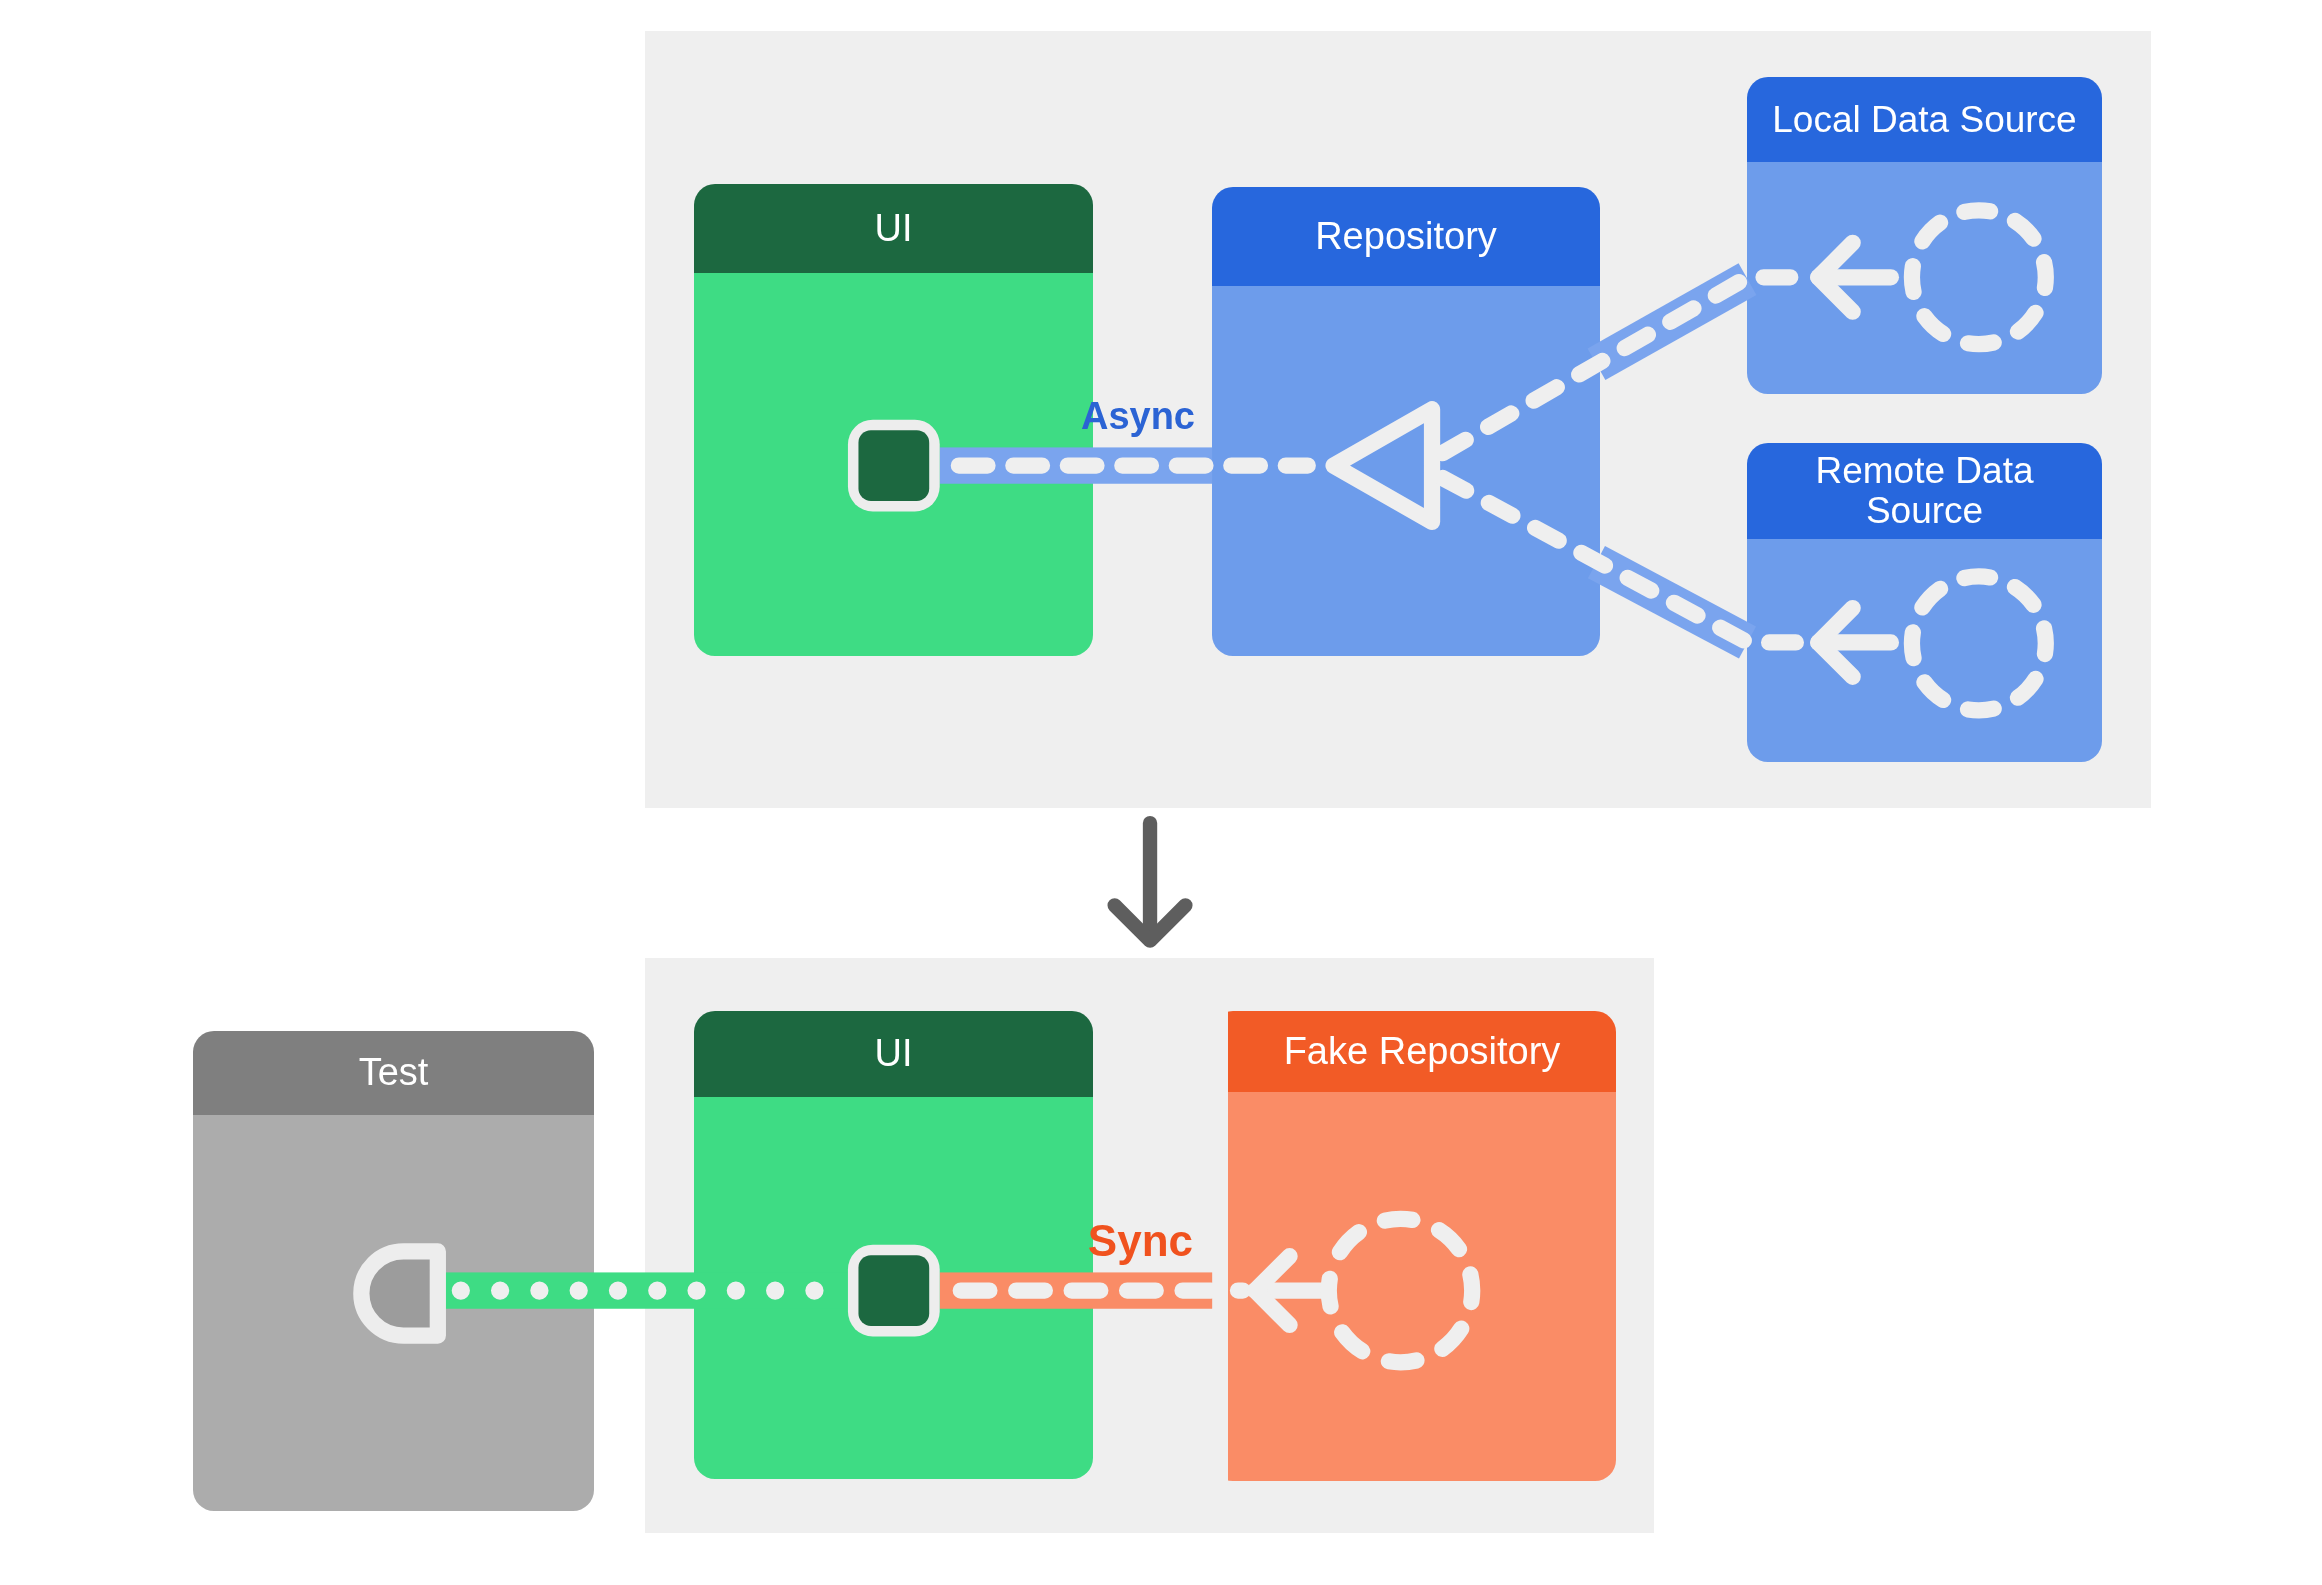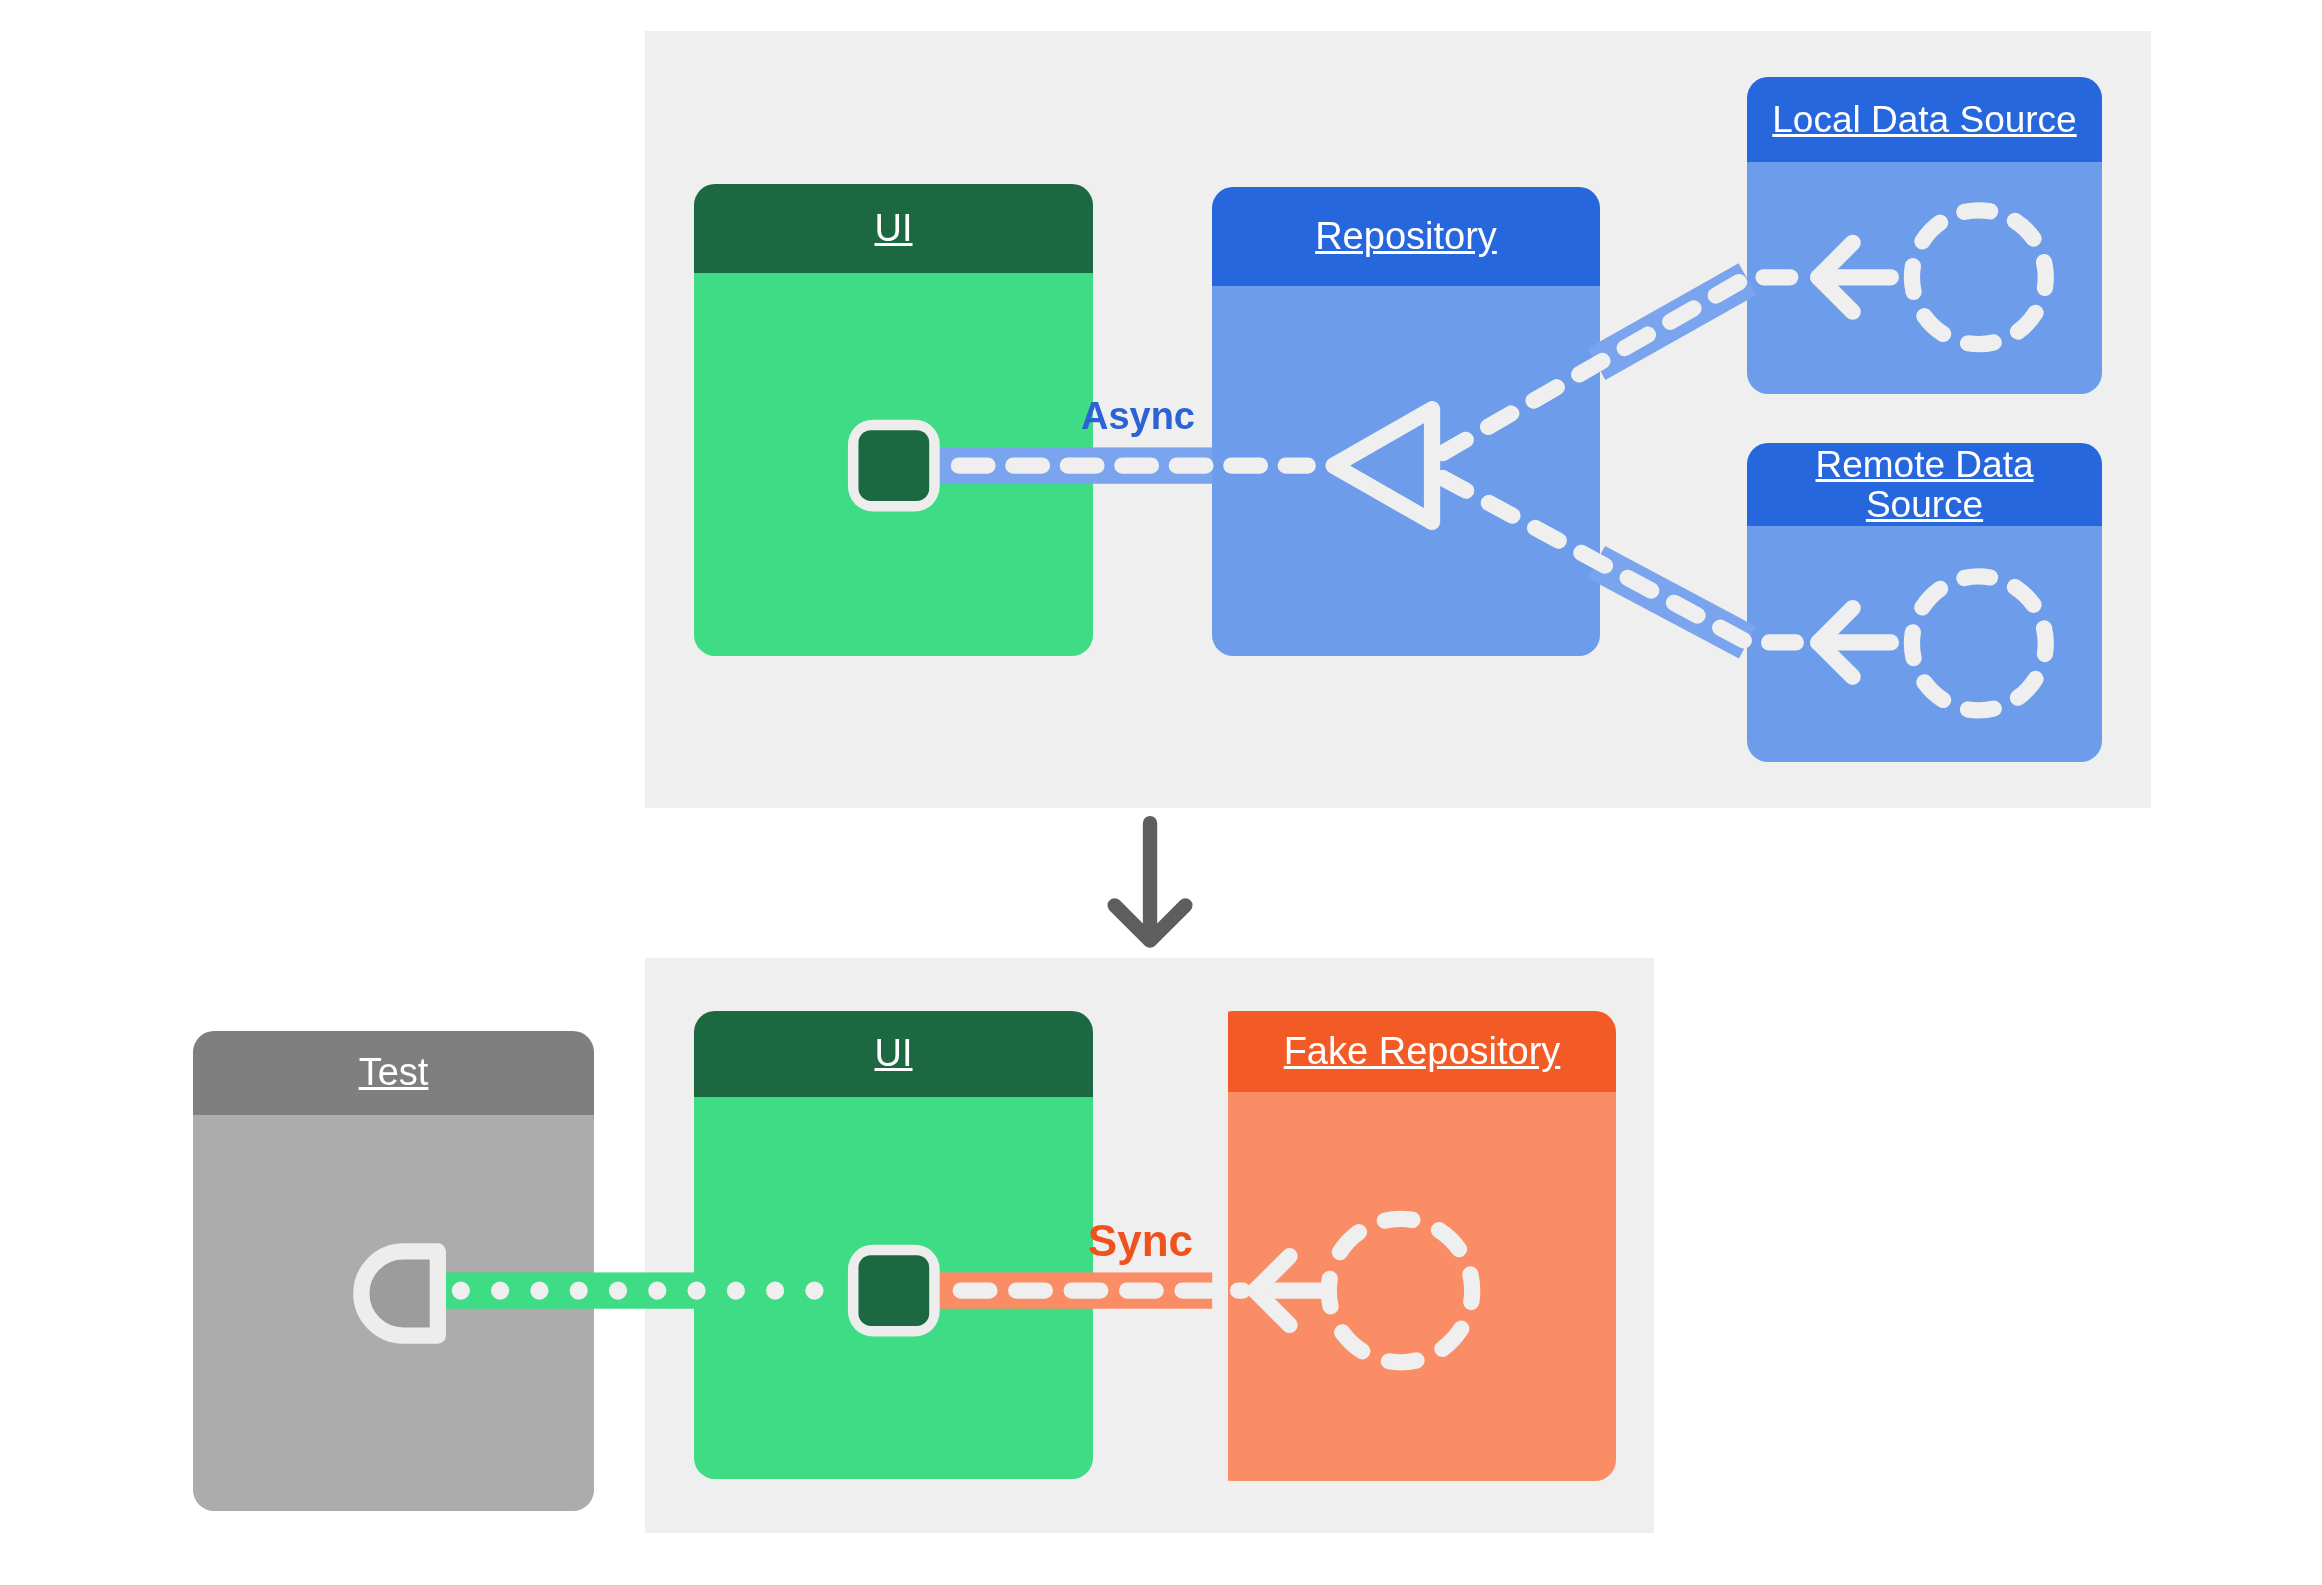--- a/index.html
+++ b/index.html
@@ -12,38 +12,37 @@
   }
   .panel{position:absolute;background:var(--panel-bg,#efefef);}
   #top-panel{left:645px;top:31px;width:1506px;height:777px;}
   #bottom-panel{left:645px;top:958px;width:1009px;height:575px;}
 
   .card{position:absolute;border-radius:21px;overflow:hidden;display:flex;flex-direction:column;}
   .card-header{
     flex:0 0 auto;display:flex;align-items:center;justify-content:center;
     color:#ffffff;font-size:38px;line-height:1.08;text-align:center;padding:0 11.5px;
     box-sizing:border-box;
-    text-decoration:underline;
   }
   .card-body{flex:1 1 auto;}
 
   #card-ui-top{left:694px;top:184px;width:399px;height:472px;}
   #card-ui-top .card-header{height:89px;background:var(--green-dark,#1c6840);}
   #card-ui-top .card-body{background:var(--green,#3edc84);}
 
   #card-repository{left:1212px;top:187px;width:388px;height:469px;}
   #card-repository .card-header{height:99px;background:var(--blue-dark,#2767dd);}
   #card-repository .card-body{background:var(--blue,#6d9ceb);}
 
   #card-local{left:1747px;top:77px;width:355px;height:317px;}
   #card-local .card-header{height:85px;background:var(--blue-dark,#2767dd);font-size:37px;}
   #card-local .card-body{background:var(--blue,#6d9ceb);}
 
   #card-remote{left:1747px;top:443px;width:355px;height:319px;}
-  #card-remote .card-header{height:83px;background:var(--blue-dark,#2767dd);font-size:37px;justify-content:flex-end;}
+  #card-remote .card-header{height:96px;background:var(--blue-dark,#2767dd);font-size:37px;justify-content:flex-end;}
   #card-remote .card-body{background:var(--blue,#6d9ceb);}
 
   #card-test{left:193px;top:1011px;width:401px;height:480px;margin-top:20px;}
   #card-test .card-header{height:84px;background:var(--gray-dark,#7f7f7f);}
   #card-test .card-body{background:var(--gray,#acacac);}
 
   #card-ui-bottom{left:694px;top:1011px;width:399px;height:468px;}
   #card-ui-bottom .card-header{height:86px;background:var(--green-dark,#1c6840);}
   #card-ui-bottom .card-body{background:var(--green,#3edc84);}
 

